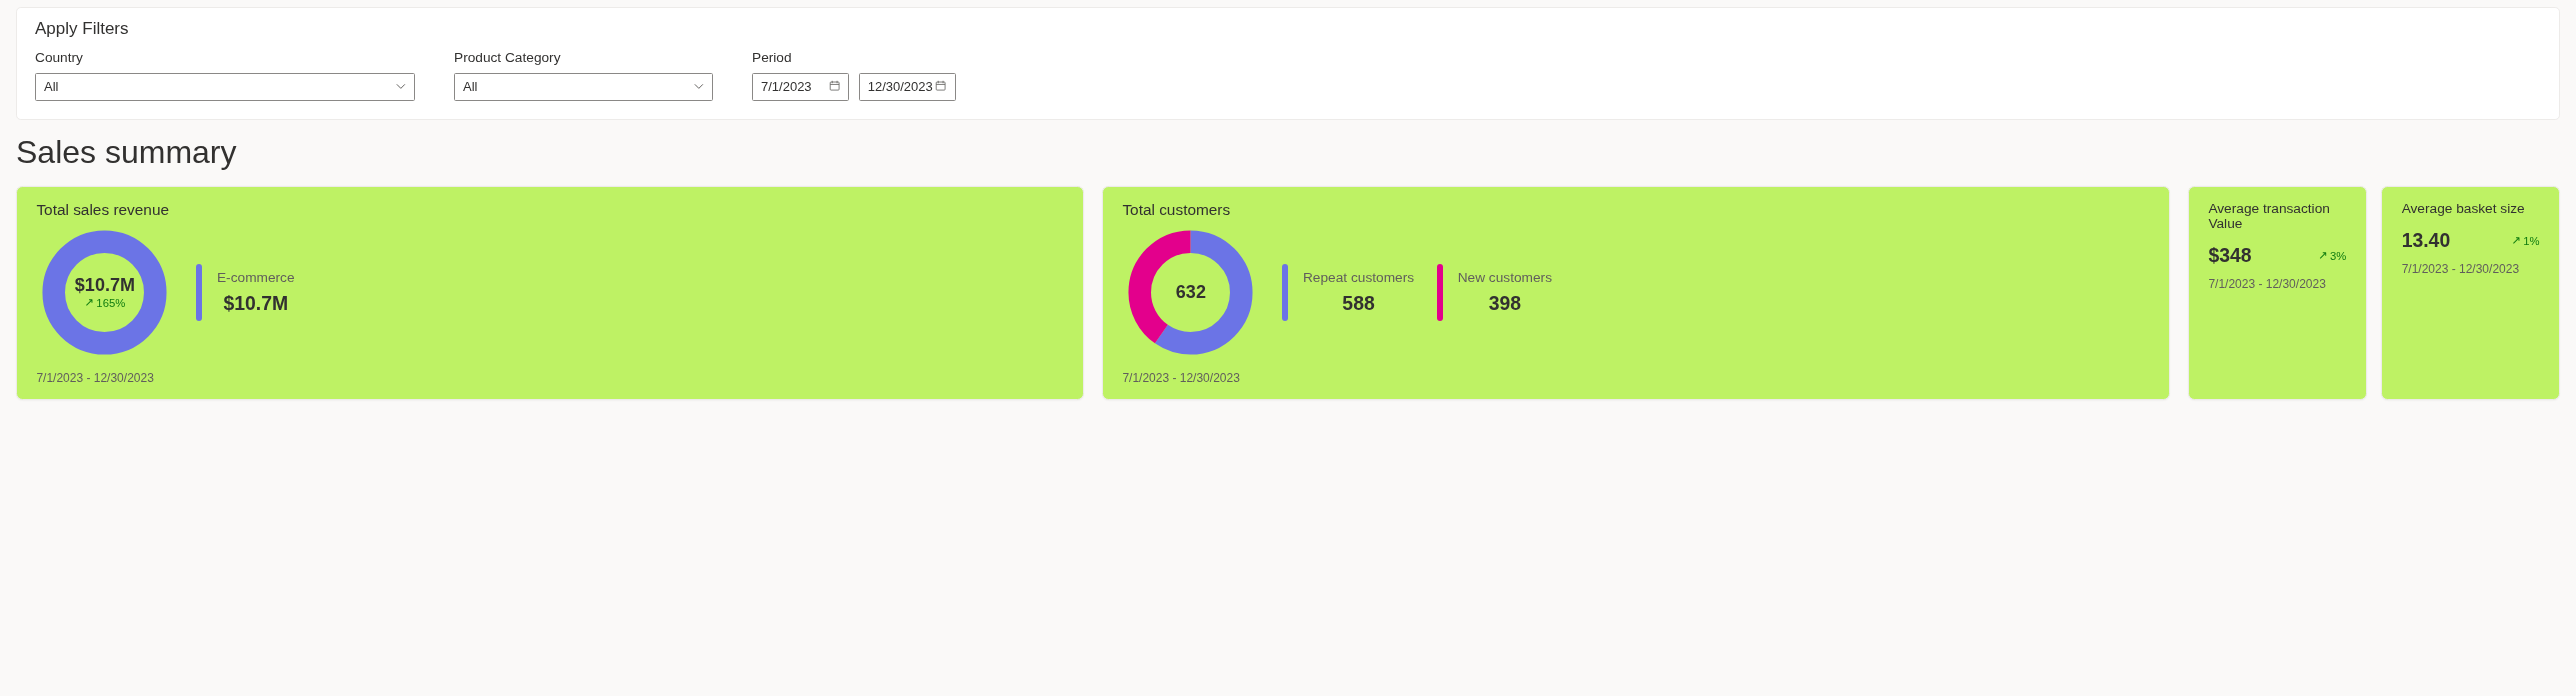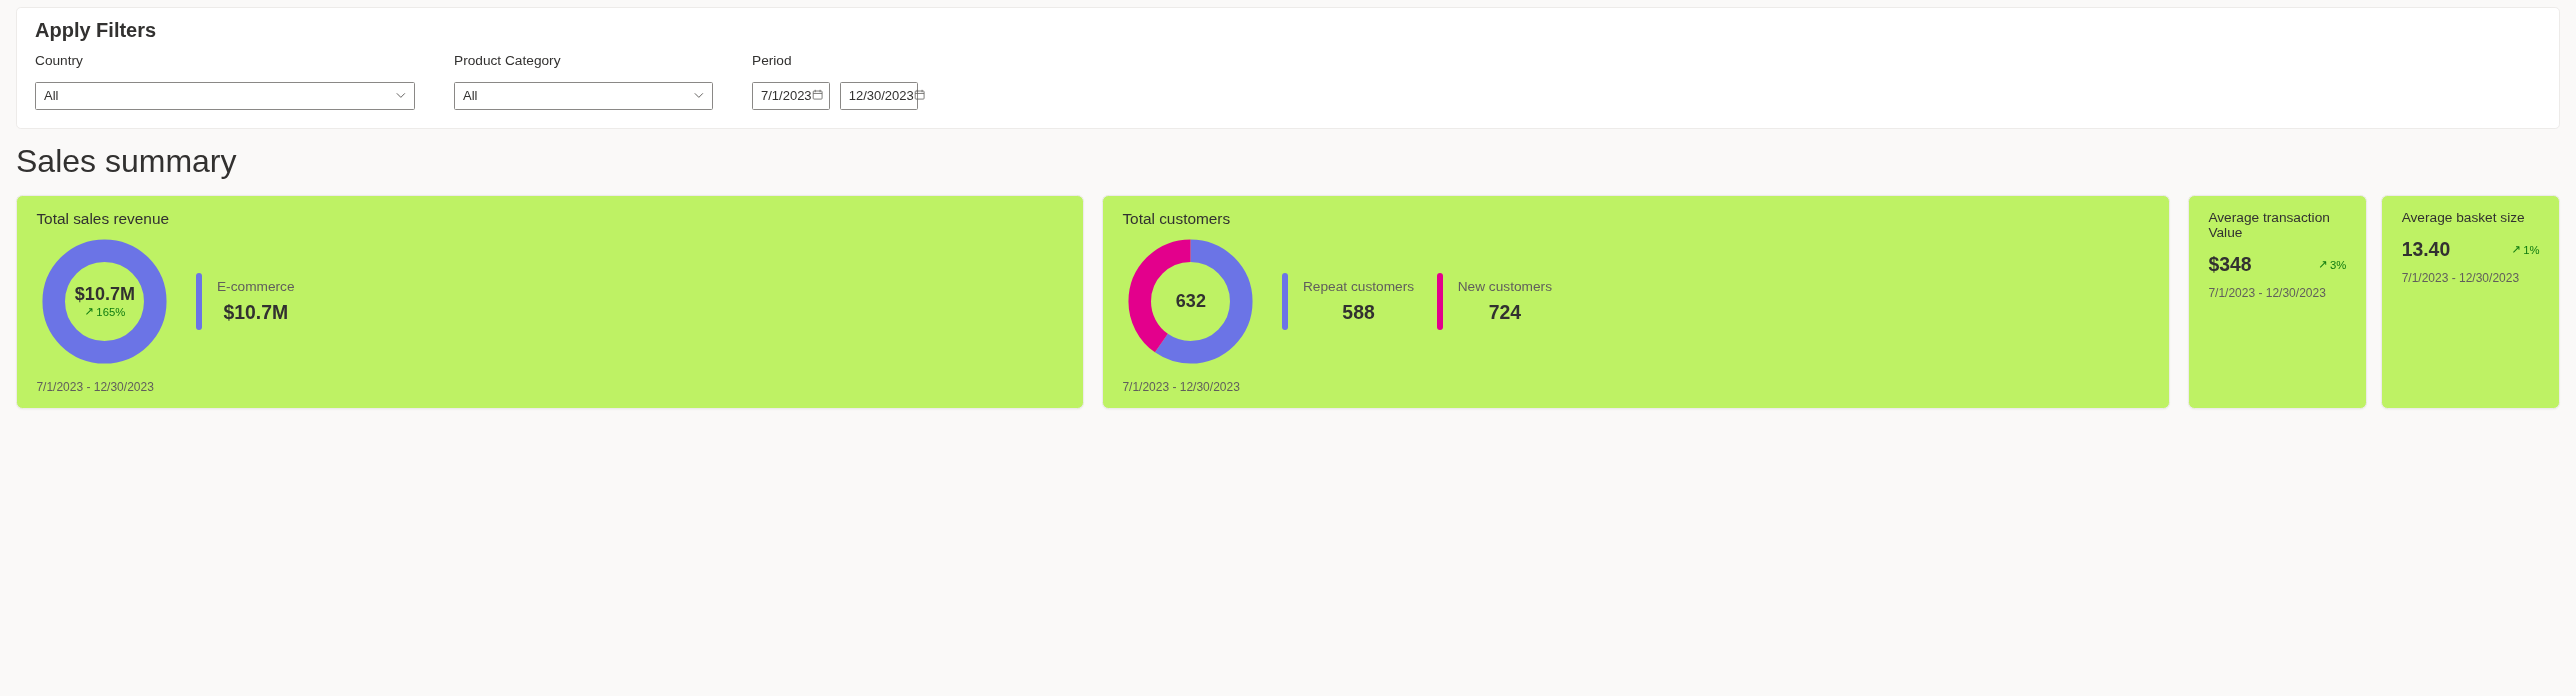--- a/index.html
+++ b/index.html
@@ -10,33 +10,33 @@
       color: #323130;
     }
     .filters-card {
       background: #fff;
       border: 0.8px solid #edebe9;
       border-radius: 4.8px;
       padding: 11.3px 18px 18px 18px;
       margin-bottom: 14.5px;
     }
     .filters-title {
-      font-size: 20px;
-      font-weight: 700;
+      font-size: 17px;
+      font-weight: 400;
       margin-bottom: 11.3px;
     }
     .filters-row {
       display: flex;
       gap: 39px;
       align-items: flex-end;
     }
     .filter-group {
       display: flex;
       flex-direction: column;
-      gap: 14px;
+      gap: 8px;
     }
     .filter-label {
       font-size: 13.7px;
       color: #323130;
     }
     .select-box {
       position: relative;
       width: 380px;
       height: 27.5px;
       border: 0.8px solid #8a8886;
@@ -48,21 +48,21 @@
       font-size: 13px;
       color: #323130;
       cursor: pointer;
     }
     .period-group .filter-label { margin-bottom: 0; }
     .period-inputs {
       display: flex;
       gap: 9.7px;
     }
     .date-box {
-      width: 78px;
+      width: 97px;
       height: 27.5px;
       border: 0.8px solid #8a8886;
       border-radius: 1.6px;
       background: #fff;
       display: flex;
       align-items: center;
       justify-content: space-between;
       padding: 4px 8px;
       font-size: 13px;
       cursor: pointer;
@@ -283,21 +283,21 @@
         <div class="metric-text">
           <div class="metric-label">Repeat customers</div>
           <div class="metric-value">588</div>
         </div>
       </div>
 
       <div class="metric-block">
         <div class="vbar" style="background:#e3008c"></div>
         <div class="metric-text">
           <div class="metric-label">New customers</div>
-          <div class="metric-value">724</div>
+          <div class="metric-value">398</div>
         </div>
       </div>
       <div class="spacer-flex"></div>
     </div>
     <div class="date-range">7/1/2023 - 12/30/2023</div>
   </div>
 
   <div class="card-sm-col">
 
     <div class="card card-sm">

